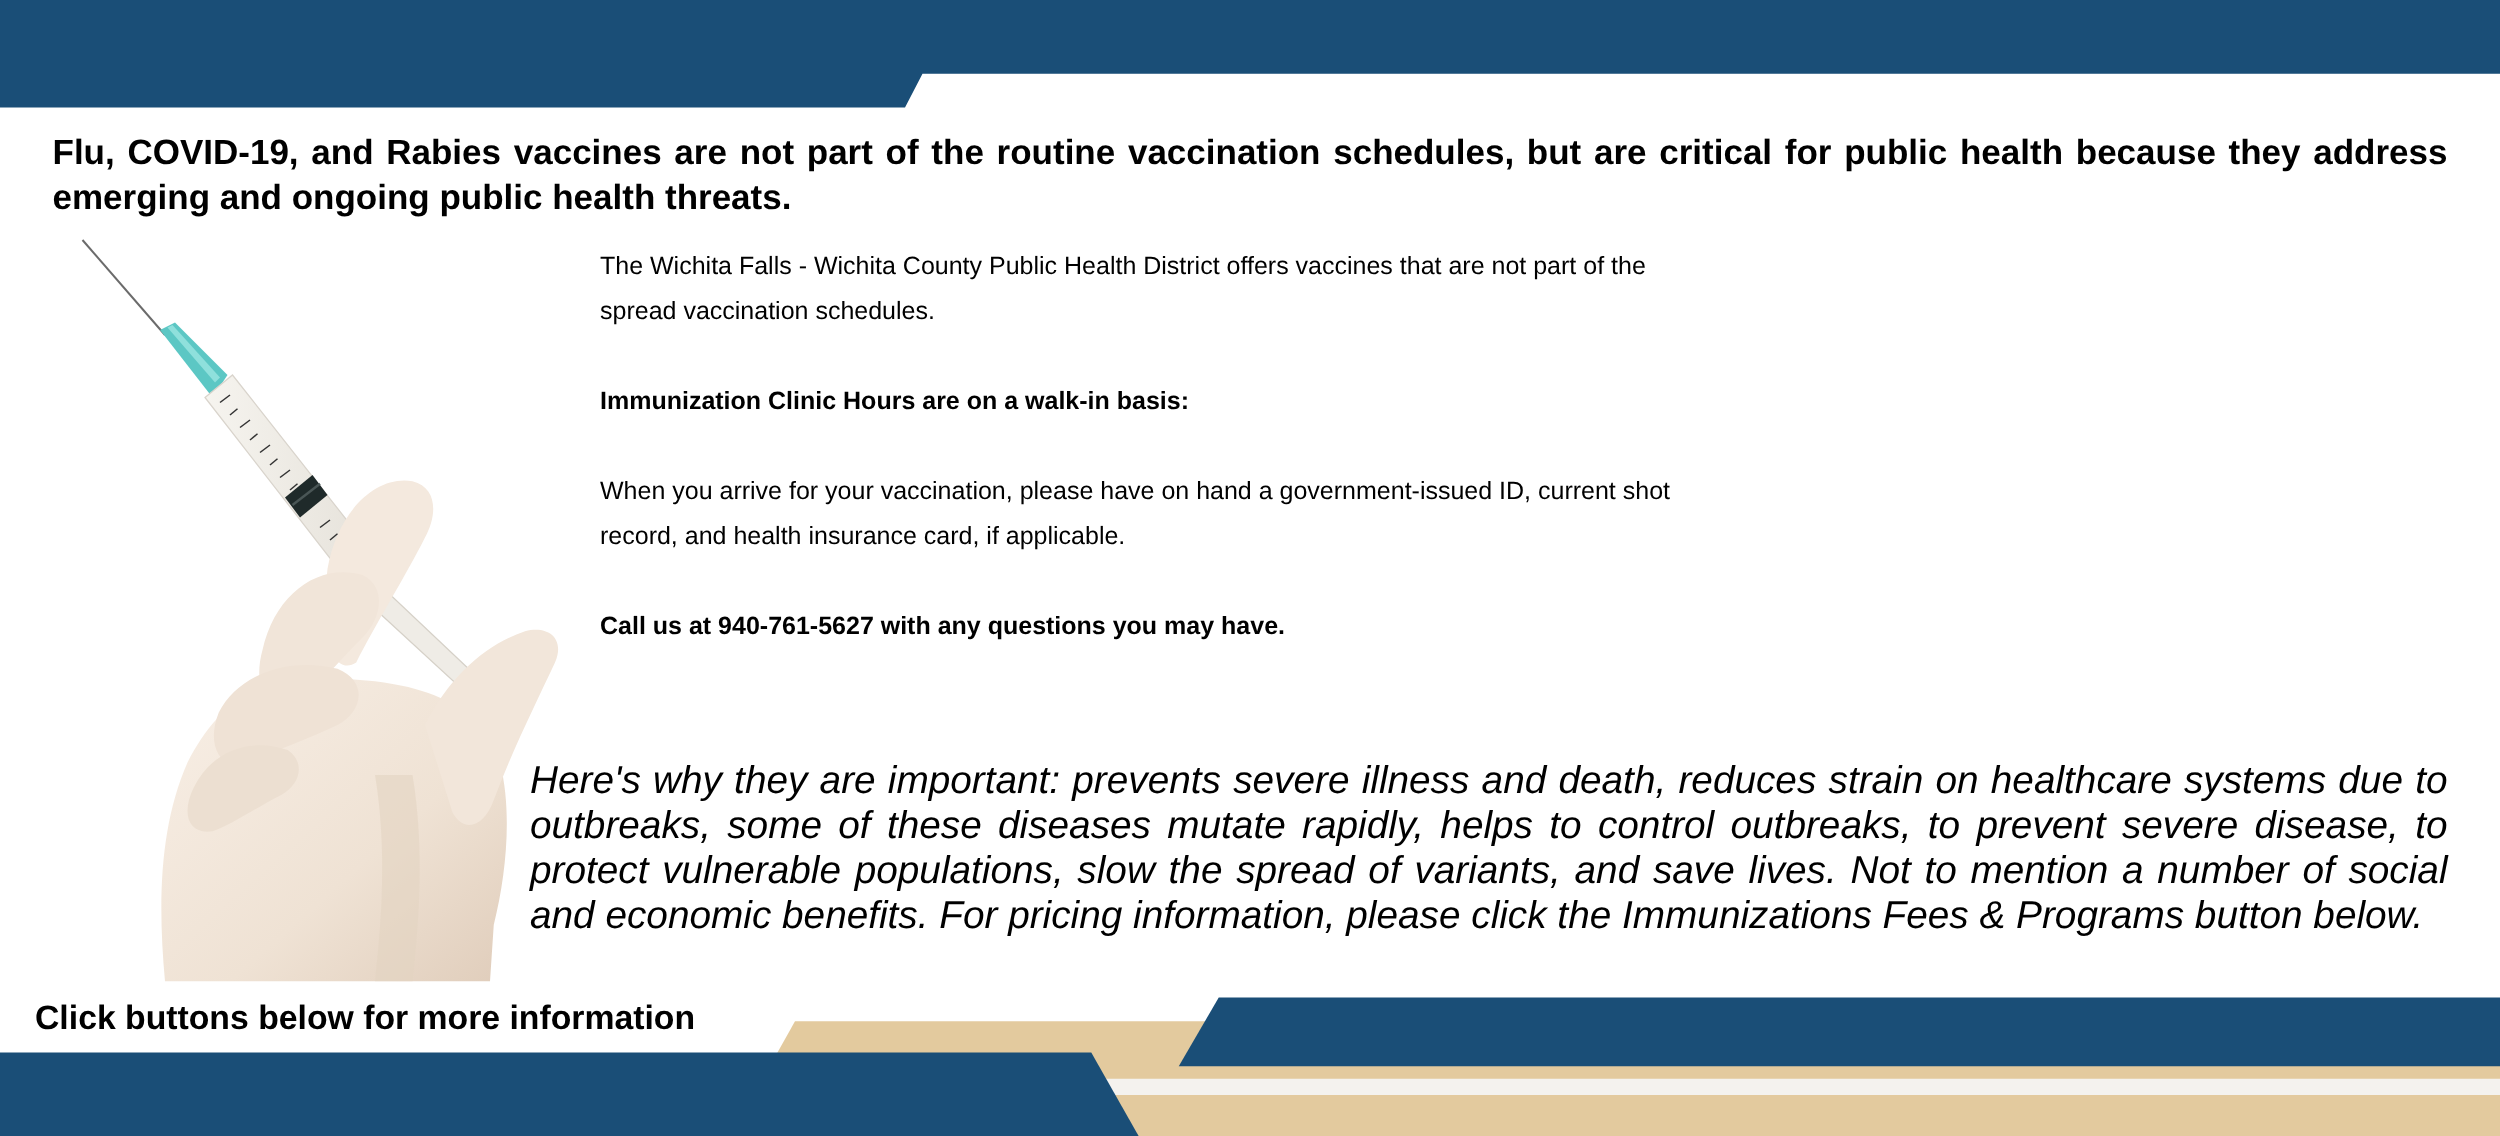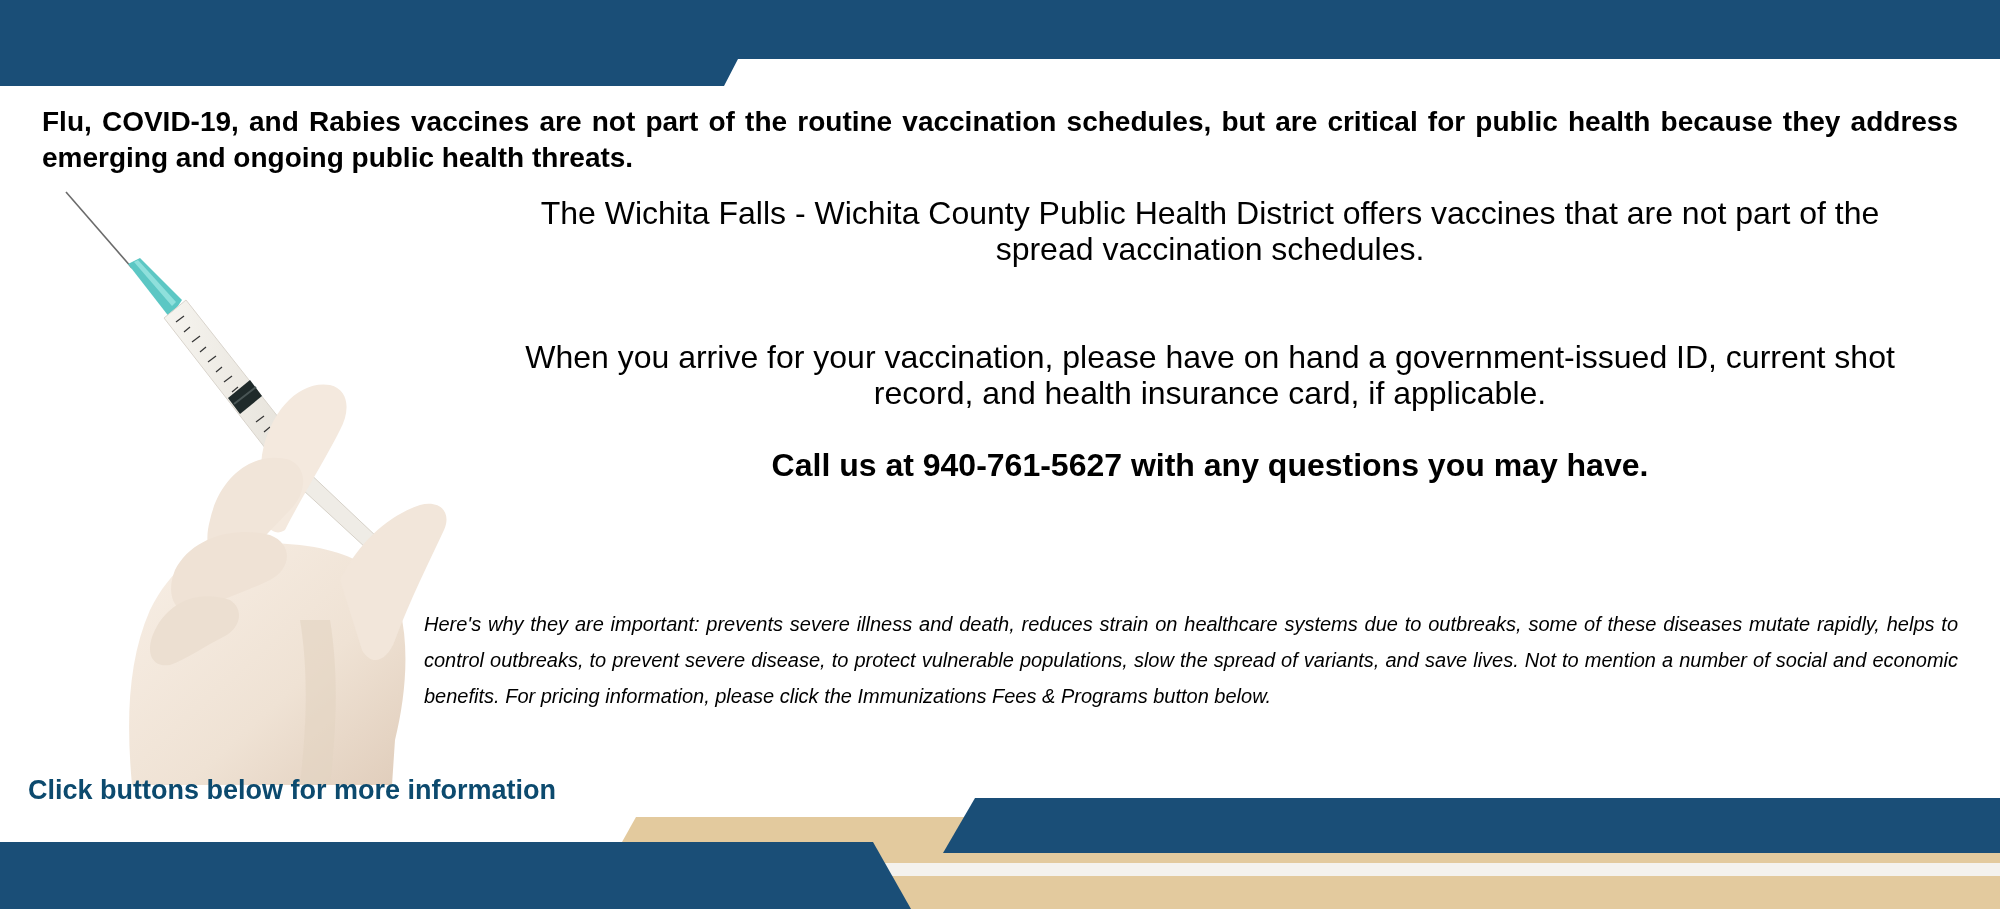--- a/index.html
+++ b/index.html
@@ -10,33 +10,33 @@
   }
   .abs { position: absolute; }
   svg.deco { position: absolute; left: 0; top: 0; }
   .heading {
     left: 42px; top: 104px; width: 1916px;
     font-size: 28px; font-weight: bold; line-height: 36px;
     text-align: justify; text-align-last: left;
   }
   .center-block {
     left: 480px; top: 195px; width: 1460px;
-    text-align: center; font-size: 32px; line-height: 36px;
+    text-align: left; font-size: 20px; line-height: 36px;
   }
   .center-block p { margin: 0; }
   .center-block .gap { height: 36px; }
   .bold { font-weight: bold; }
   .italic-para {
     left: 424px; top: 606px; width: 1534px;
-    font-size: 20px; line-height: 36px; font-style: italic;
+    font-size: 31px; line-height: 36px; font-style: italic;
     text-align: justify; text-align-last: left;
   }
   .cta {
-    left: 28px; top: 772px; font-size: 27px; font-weight: bold;
-    line-height: 36px; color: #0c4a6e;
+    left: 28px; top: 796px; font-size: 27px; font-weight: bold;
+    line-height: 36px; color: #000000;
   }
   .hand { position: absolute; left: 50px; top: 185px; }
 </style>
 </head>
 <body>
 
 <svg class="deco" width="2000" height="909" viewBox="0 0 2000 909">
 
   <polygon points="0,0 2000,0 2000,59 738,59 724,86 0,86" fill="#1a4e77"></polygon>
 
@@ -108,20 +108,21 @@
     <path d="M300,620 C310,680 305,740 300,785 L330,785 C335,740 340,680 330,620 Z" fill="#e3d3c2" opacity="0.6"></path>
   </g>
 </svg>
 
 <div class="abs heading">Flu, COVID-19, and Rabies vaccines are not part of the routine vaccination schedules, but are critical for public health because they address emerging and ongoing public health threats.</div>
 
 <div class="abs center-block">
   <p>The Wichita Falls - Wichita County Public Health District offers vaccines that are not part of the</p>
   <p>spread vaccination schedules.</p>
   <div class="gap"></div>
+  <p class="bold">Immunization Clinic Hours are on a walk-in basis:</p>
   <div class="gap"></div>
   <p>When you arrive for your vaccination, please have on hand a government-issued ID, current shot</p>
   <p>record, and health insurance card, if applicable.</p>
   <div class="gap"></div>
   <p class="bold">Call us at 940-761-5627 with any questions you may have.</p>
 </div>
 
 <div class="abs italic-para">Here's why they are important: prevents severe illness and death, reduces strain on healthcare systems due to outbreaks, some of these diseases mutate rapidly, helps to control outbreaks, to prevent severe disease, to protect vulnerable populations, slow the spread of variants, and save lives. Not to mention a number of social and economic benefits. For pricing information, please click the Immunizations Fees &amp; Programs button below.</div>
 
 <div class="abs cta">Click buttons below for more information</div>

